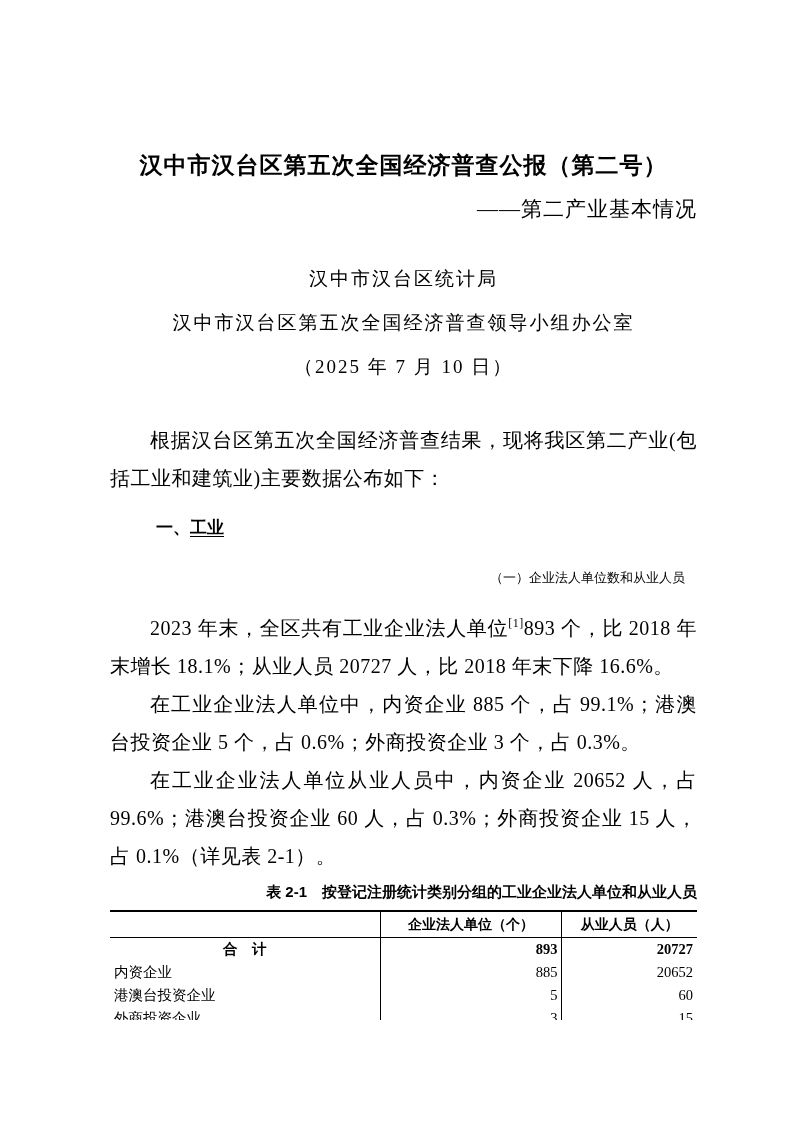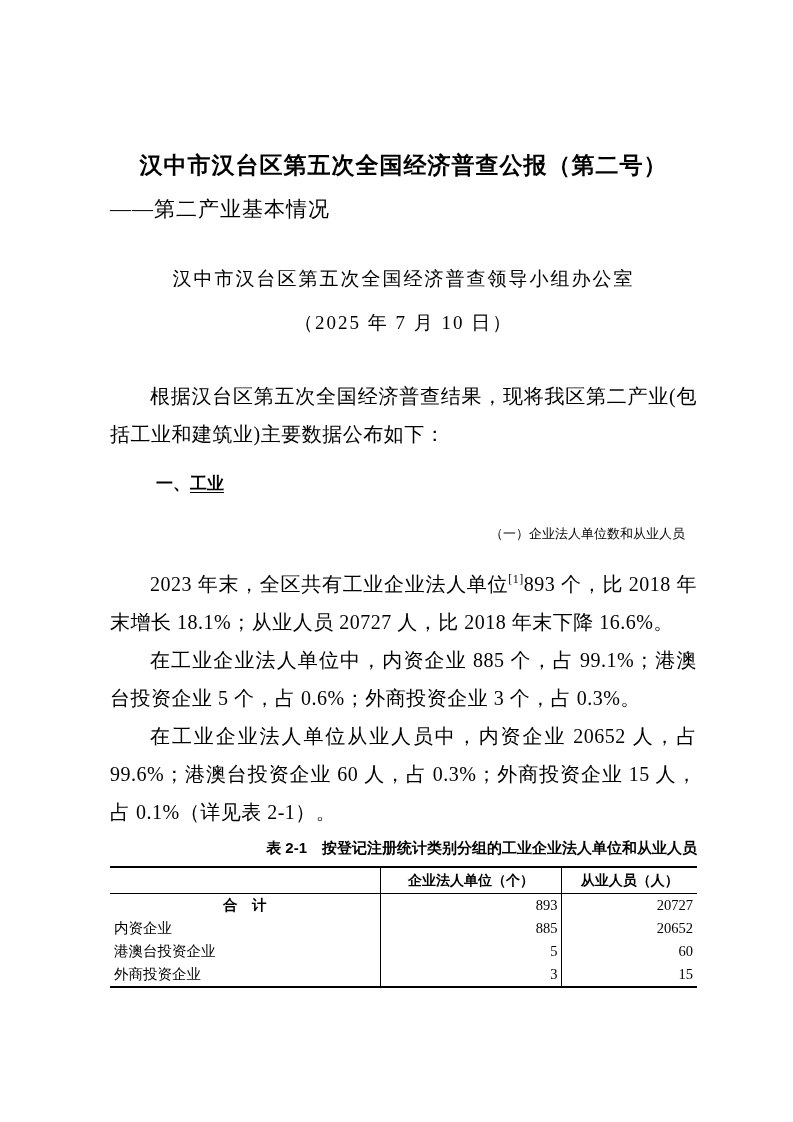--- a/index.html
+++ b/index.html
@@ -18,21 +18,21 @@
     margin-top: 150px;
     text-align: center;
     font-family: "Liberation Sans", "DejaVu Sans", sans-serif;
     font-weight: bold;
     font-size: 23px;
     line-height: 30px;
     letter-spacing: 1px;
   }
   .doc-subtitle {
     margin-top: 15px;
-    text-align: left;
+    text-align: right;
     font-size: 21px;
     line-height: 28px;
     letter-spacing: 1px;
   }
   .org-block {
     margin-top: 34px;
     text-align: center;
     font-size: 19px;
     letter-spacing: 2px;
   }
@@ -95,38 +95,39 @@
   table.stats td {
     font-size: 14.5px;
     height: 23px;
     padding: 0 4px;
     vertical-align: middle;
   }
   table.stats th + th, table.stats td + td { border-left: 1.5px solid #000; }
   td.row-label { text-align: left; margin-top: 20px; }
   td.num { text-align: right; font-family: "Liberation Serif", "DejaVu Serif", serif; }
   tr.total td.row-label { text-align: center; font-weight: bold; font-family: "Liberation Sans", "DejaVu Sans", sans-serif; }
-  tr.total td.num { font-weight: normal; }
+  tr.total td.num { font-weight: bold; }
   .page-number {
     position: absolute;
     top: 1033px;
     right: 100px;
     font-size: 14px;
     letter-spacing: 3px;
   }
 </style>
 </head>
 <body>
 
 <div class="page">
 
   <div class="doc-title">汉中市汉台区第五次全国经济普查公报（第二号）</div>
   <div class="doc-subtitle">——第二产业基本情况</div>
 
   <div class="org-block">
+    <div class="org-line">汉中市汉台区统计局</div>
     <div class="org-line">汉中市汉台区第五次全国经济普查领导小组办公室</div>
     <div class="org-line">（2025 年 7 月 10 日）</div>
   </div>
 
   <div class="body-text">
     <p>根据汉台区第五次全国经济普查结果，现将我区第二产业(包括工业和建筑业)主要数据公布如下：</p>
 
     <h2 class="sec-h2"><span>一、</span><span class="ul">工业</span></h2>
 
     <h3 class="sec-h3">（一）企业法人单位数和从业人员</h3>

